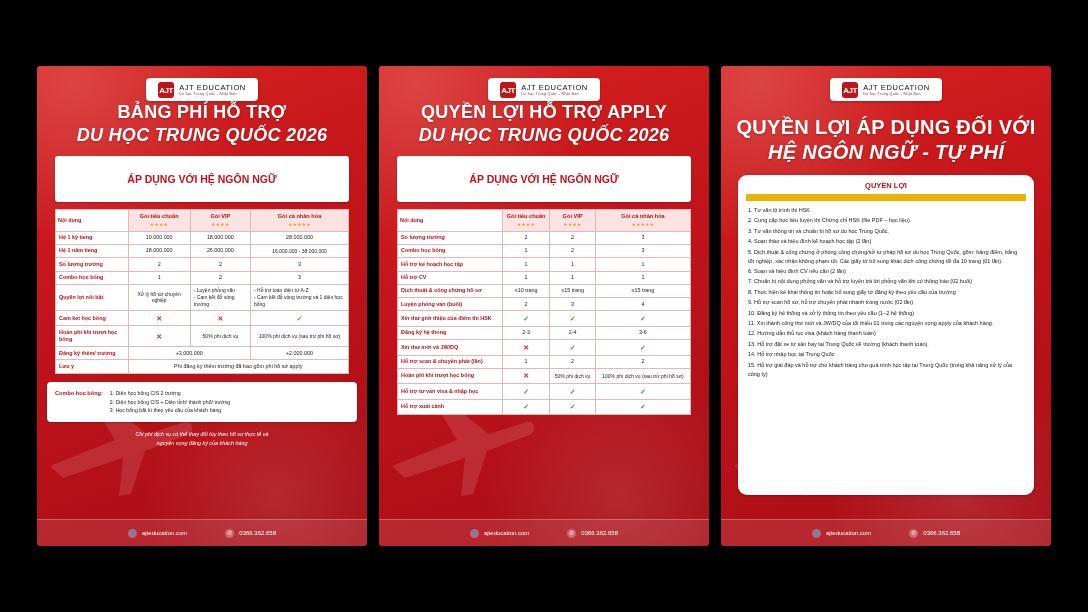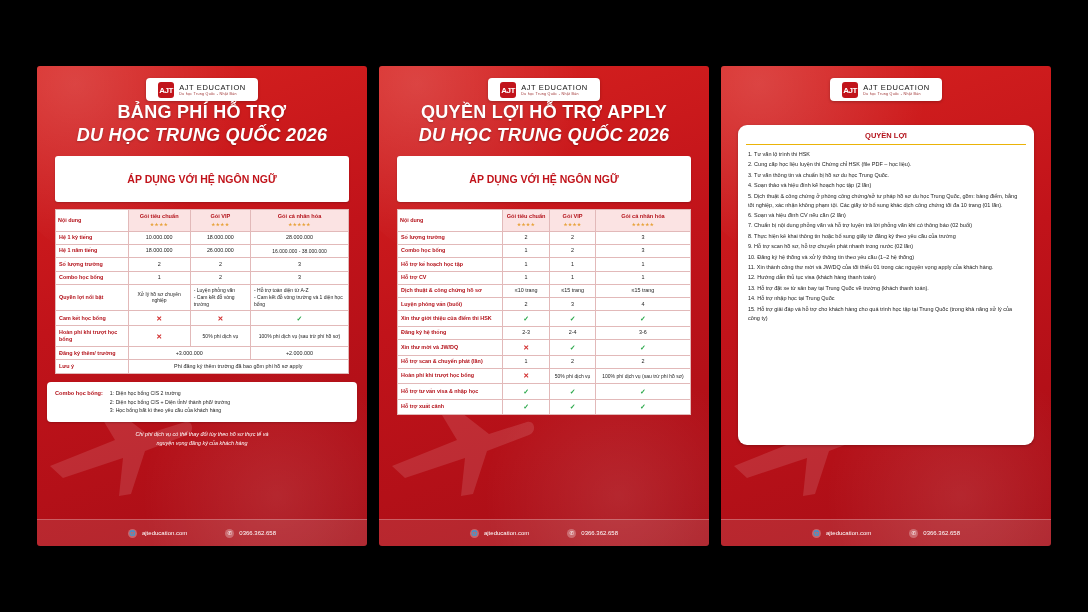--- a/index.html
+++ b/index.html
@@ -51,21 +51,21 @@
   .note{margin-top:8px;width:280px;text-align:center;color:#fff;font-size:5.4px;font-style:italic;line-height:1.6;}
 
   .footer{position:absolute;left:0;right:0;bottom:0;height:26px;background:rgba(255,255,255,.10);
           border-top:1px solid rgba(255,255,255,.25);display:flex;align-items:center;justify-content:center;gap:38px;z-index:4;}
   .footer .fi{display:flex;align-items:center;gap:5px;color:#fff;font-size:6px;}
   .fdot{width:9px;height:9px;border-radius:50%;background:rgba(255,255,255,.28);display:flex;align-items:center;justify-content:center;font-size:5.5px;}
 
   
   .benefit-card{margin-top:10px;width:296px;height:320px;background:#fff;border-radius:9px;padding:6px 8px 8px;
         box-shadow:0 1px 3px rgba(0,0,0,.25);box-sizing:border-box;}
-  .benefit-card .bhead{text-align:center;color:#b3121a;font-weight:bold;font-size:7.5px;border-bottom:1px solid #eab308;padding-bottom:4px;}
+  .benefit-card .bhead{text-align:center;color:#b3121a;font-weight:bold;font-size:7.5px;border-bottom:7px solid #eab308;padding-bottom:4px;}
   .benefit-list{margin:5px 0 0;padding:0 2px;list-style:none;color:#1a1a1a;font-size:5.5px;line-height:1.62;}
   .benefit-list li{margin-bottom:1.5px;}
   .p3 .title{font-size:20px;margin-top:14px;}
 </style>
 </head>
 <body>
 
 <div class="stage">
 
   <div class="poster p1">
@@ -309,20 +309,22 @@
     </div>
     <div class="inner">
       <div class="logo">
         <div class="mark">AJT</div>
         <div class="ltxt">
           <div class="l1">AJT EDUCATION</div>
           <div class="l2">Du học Trung Quốc - Nhật Bản</div>
         </div>
       </div>
       <div class="title">
+        <span>QUYỀN LỢI ÁP DỤNG ĐỐI VỚI</span>
+        <span class="l2">HỆ NGÔN NGỮ - TỰ PHÍ</span>
       </div>
 
       <div class="benefit-card">
         <div class="bhead">QUYỀN LỢI</div>
         <ul class="benefit-list">
           <li>1. Tư vấn lộ trình thi HSK</li>
           <li>2. Cung cấp học liệu luyện thi Chứng chỉ HSK (file PDF – học liệu).</li>
           <li>3. Tư vấn thông tin và chuẩn bị hồ sơ du học Trung Quốc.</li>
           <li>4. Soạn thảo và hiệu đính kế hoạch học tập (2 lần)</li>
           <li>5. Dịch thuật &amp; công chứng ở phòng công chứng/sở tư pháp hồ sơ du học Trung Quốc, gồm: bảng điểm, bằng tốt nghiệp, xác nhận không phạm tội. Các giấy tờ bổ sung khác dịch công chứng tối đa 10 trang (01 lần).</li>

